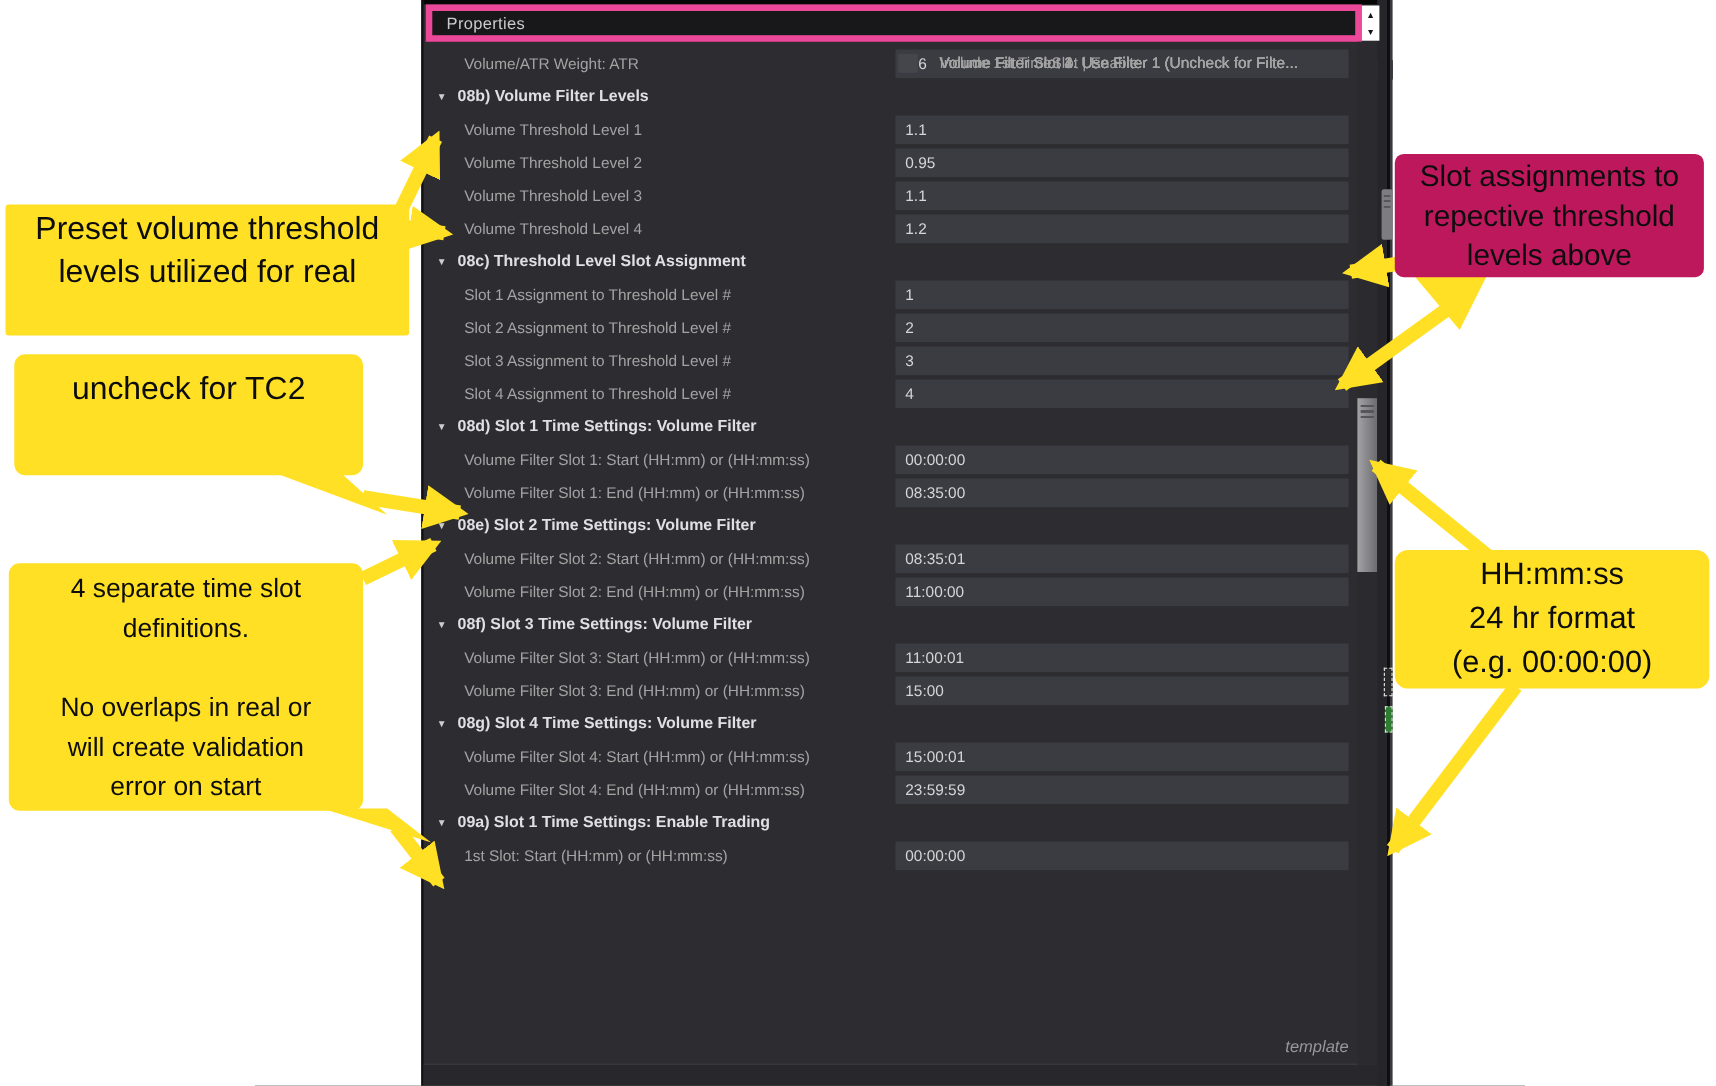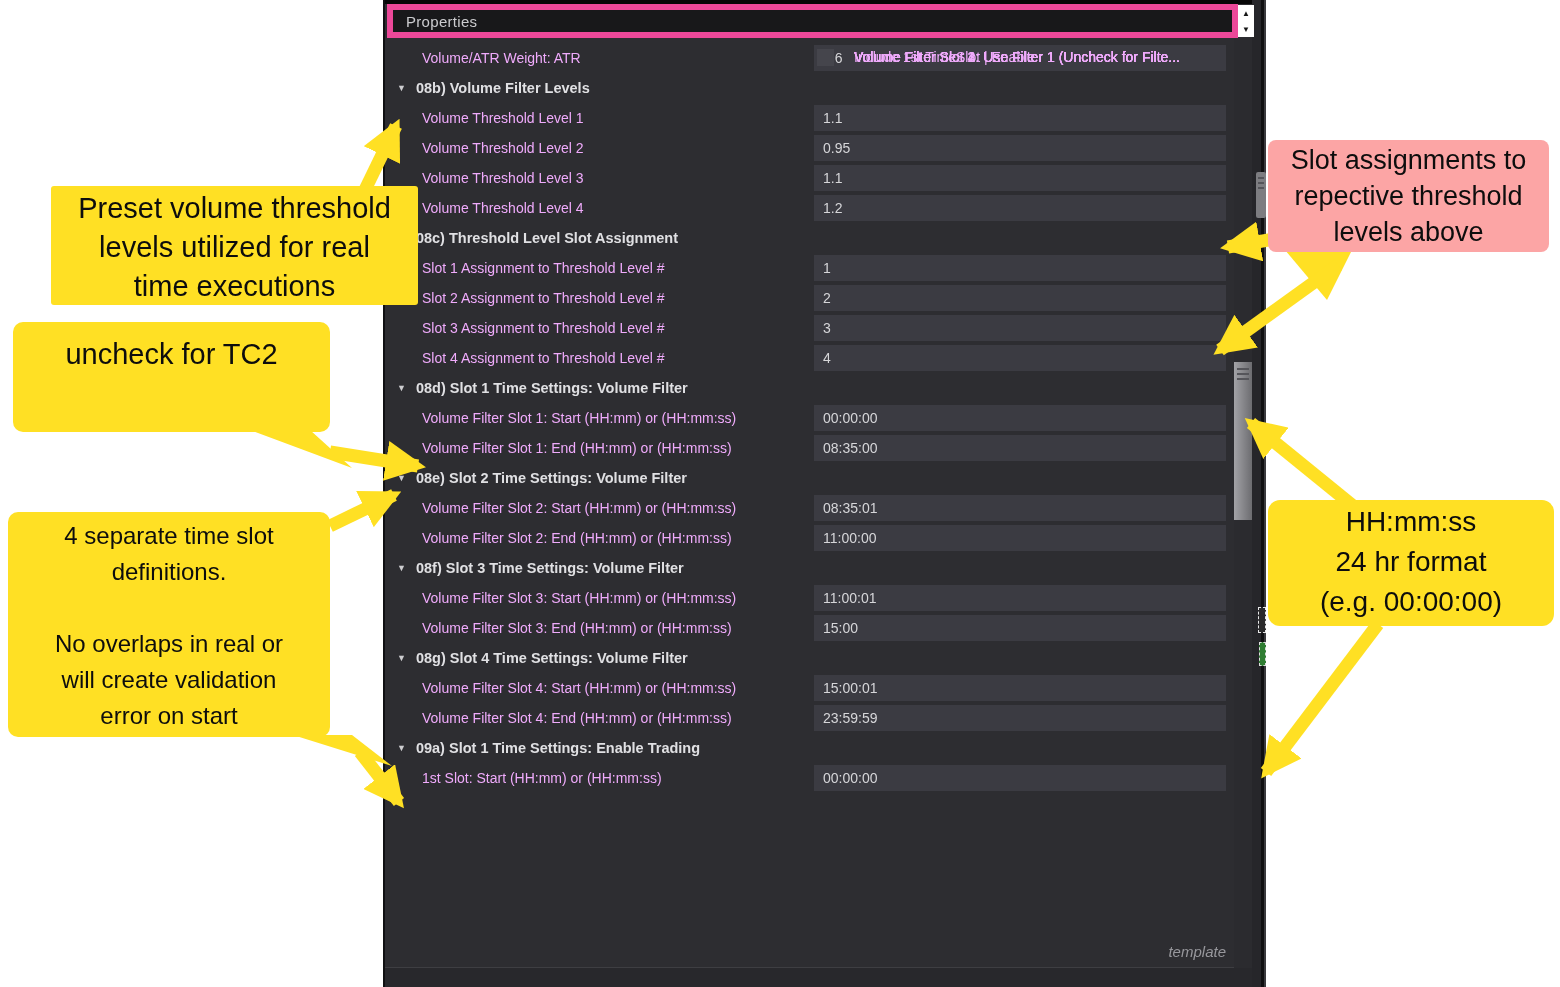--- a/index.html
+++ b/index.html
@@ -20,21 +20,21 @@
   .titlebar .title{margin-left:13px;font-size:15px;color:#cbcbce;letter-spacing:.3px;}
   .scrollbtns{
     position:absolute;left:853px;top:5px;width:16px;height:32px;background:#ffffff;
     display:flex;flex-direction:column;z-index:3;
   }
   .scrollbtn{flex:1;display:flex;align-items:center;justify-content:center;
     font-size:8px;color:#151515;cursor:default;}
   
   #rows{position:absolute;left:0;top:43px;width:853px;}
   .row{height:30px;position:relative;display:flex;align-items:center;}
-  .plabel{margin-left:37px;font-size:14px;color:#f0abfc;white-space:nowrap;}
+  .plabel{margin-left:37px;font-size:14px;color:#a3a3a3;white-space:nowrap;}
   .tri{margin-left:12px;font-size:9px;color:#cdcdd0;}
   .slabel{font-size:14.5px;font-weight:bold;color:#e0e0e3;margin-left:10px;white-space:nowrap;}
   .field{
     position:absolute;left:429px;top:2px;width:412px;height:26px;background:#3b3b42;
     color:#d6d6d9;font-size:14px;line-height:26px;padding-left:9px;box-sizing:border-box;
     white-space:nowrap;
   }
   .checkbox{
     position:absolute;left:432px;top:6px;width:17px;height:17px;background:#45454c;
     color:#d2d2d5;font-size:12px;line-height:17px;text-align:center;
@@ -65,21 +65,21 @@
   .frag-scroll .sb-grip{margin:5px 2px 0 2px;height:12px;}
   .frag-white{position:absolute;left:873px;top:607px;width:8px;height:26px;background:#2a2a2c;border:1px dashed #e8e8e8;box-sizing:border-box;}
   .frag-green{position:absolute;left:874px;top:642px;width:7px;height:24px;background:#2f7d32;border:1px dashed #dddddd;box-sizing:border-box;}
   
   .ann{
     position:absolute;background:#ffe024;color:#0d0d0d;text-align:center;z-index:30;
     box-sizing:border-box;
   }
   .ann .ann-line{white-space:nowrap;}
   .ann-preset{left:5px;top:186px;width:367px;height:119px;border-radius:3px;
-    font-size:29px;line-height:39px;padding-top:3px;margin-left:46px;}
+    font-size:29px;line-height:39px;padding-top:3px;}
   .ann-tc{left:13px;top:322px;width:317px;height:110px;border-radius:10px;
     font-size:29px;line-height:42px;padding-top:11px;}
   .ann-slots{left:8px;top:512px;width:322px;height:225px;border-radius:10px;
     font-size:24px;line-height:36px;padding-top:6px;}
   .ann-slots .ann-line{min-height:36px;}
   .ann-assign{left:1268px;top:140px;width:281px;height:112px;border-radius:8px;
     font-size:27px;line-height:36px;padding-top:2px;}
   .ann-time{left:1268px;top:500px;width:286px;height:126px;border-radius:12px;
     font-size:28px;line-height:40px;padding-top:2px;}
   #arrow-layer{position:absolute;left:0;top:0;width:1560px;height:987px;z-index:25;pointer-events:none;}
@@ -262,37 +262,36 @@
   <line class="ystroke" x1="360" y1="752" x2="399" y2="802" marker-end="url(#ah)" stroke="#ffe024" stroke-width="13"></line>
   <line class="ystroke" x1="1315" y1="232" x2="1228" y2="247" marker-end="url(#ah)" stroke="#ffe024" stroke-width="13"></line>
   <line class="ystroke" x1="1338" y1="265" x2="1220" y2="350" marker-end="url(#ah)" stroke="#ffe024" stroke-width="13"></line>
   <line class="ystroke" x1="1352" y1="505" x2="1251" y2="423" marker-end="url(#ah)" stroke="#ffe024" stroke-width="13"></line>
   <line class="ystroke" x1="1378" y1="624" x2="1266" y2="772" marker-end="url(#ah)" stroke="#ffe024" stroke-width="13"></line>
 </svg>
 
 <div class="ann ann-preset" style="background: rgb(255, 224, 36);">
   <div class="ann-line">Preset volume threshold</div>
   <div class="ann-line">levels utilized for real</div>
-  <div class="ann-line">time executions</div>
 </div>
 
 <div class="ann ann-tc" style="background: rgb(255, 224, 36);">
   <div class="ann-line">uncheck for TC2</div>
 </div>
 
 <div class="ann ann-slots" style="background: rgb(255, 224, 36);">
   <div class="ann-line">4 separate time slot</div>
   <div class="ann-line">definitions.</div>
   <div class="ann-line"></div>
   <div class="ann-line">No overlaps in real or</div>
   <div class="ann-line">will create validation</div>
   <div class="ann-line">error on start</div>
 </div>
 
-<div class="ann ann-assign" style="background: #fca5a5;">
+<div class="ann ann-assign" style="background: #be185d;">
   <div class="ann-line">Slot assignments to</div>
   <div class="ann-line">repective threshold</div>
   <div class="ann-line">levels above</div>
 </div>
 
 <div class="ann ann-time" style="background: rgb(255, 224, 36);">
   <div class="ann-line">HH:mm:ss</div>
   <div class="ann-line">24 hr format</div>
   <div class="ann-line">(e.g. 00:00:00)</div>
 </div>

